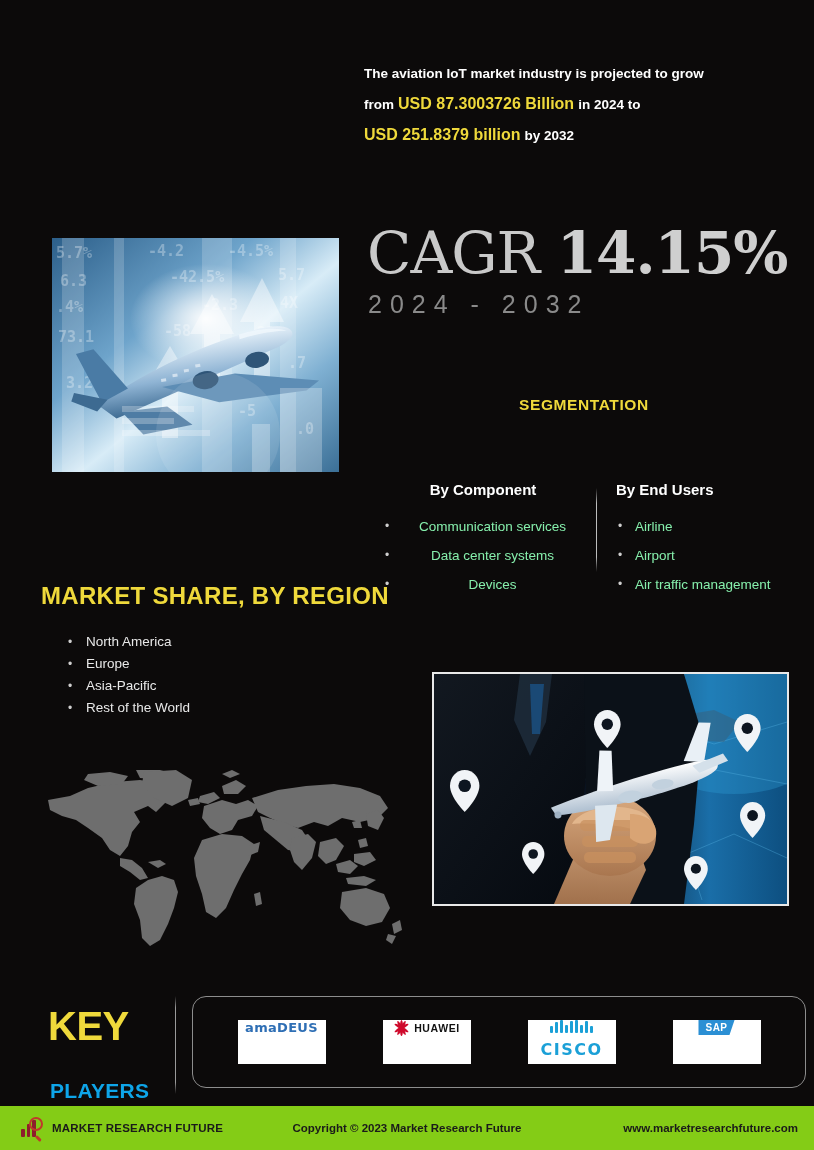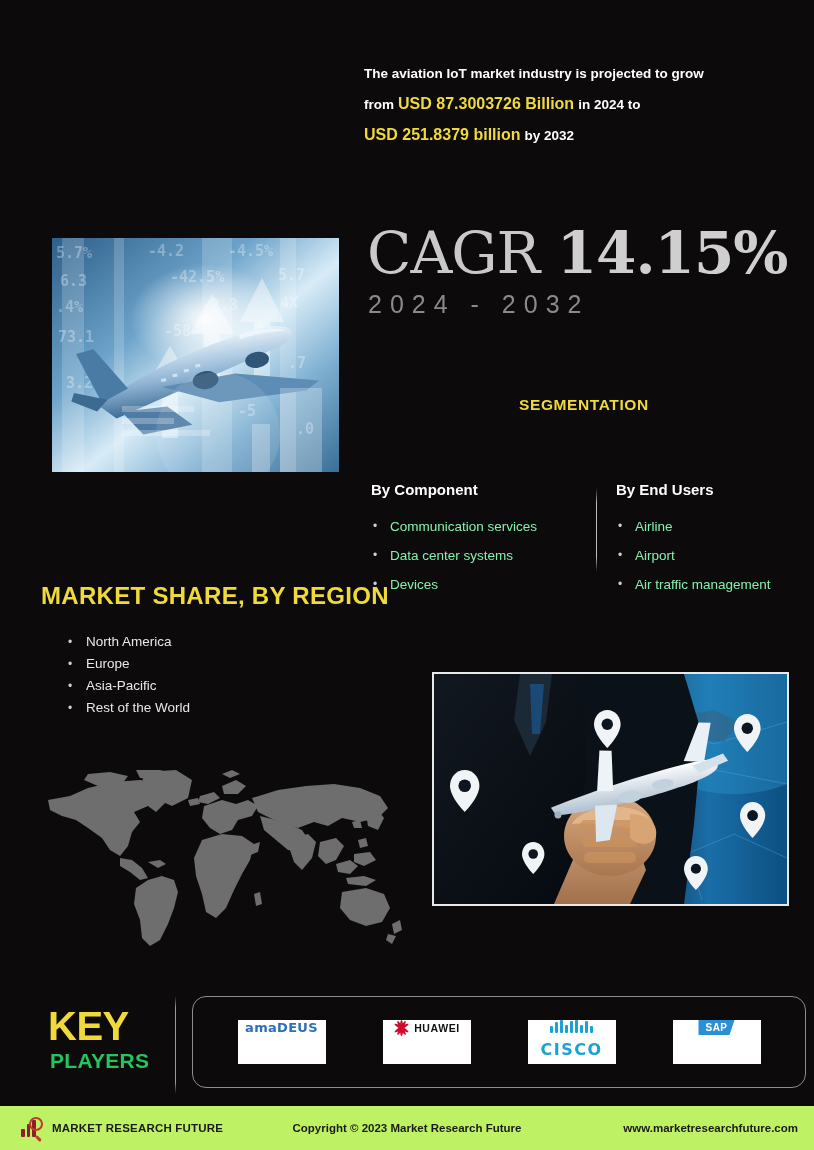--- a/index.html
+++ b/index.html
@@ -43,21 +43,21 @@
     font-weight:400;
   }
 
   
   .seg-title {
     position:absolute; left:519px; top:396px;
     font-size:15.5px; font-weight:700; color:#efd93b;
     letter-spacing:.6px;
   }
   .seg-col { position:absolute; top:481px; }
-  .seg-col.left  { left:371px; width:200px; }
+  .seg-col.left  { left:383px; width:200px;text-align:center; }
   .seg-col.right { left:616px; width:200px; }
   .seg-head {
     font-size:15px; font-weight:700; color:#ffffff;
     margin-bottom:14px; white-space:nowrap;
   }
   .seg-list { list-style:none; }
   .seg-list li {
     font-size:13.5px; color:#86efac; line-height:29px;
     position:relative; padding-left:19px; white-space:nowrap;
   }
@@ -100,22 +100,22 @@
     position:absolute; left:36px; top:768px; width:372px; height:185px;
   }
 
   
   .kp-key {
     position:absolute; left:48px; top:1006px;
     font-size:40px; font-weight:700; color:#efd93b; letter-spacing:-.5px;
     line-height:40px;
   }
   .kp-players {
-    position:absolute; left:50px; top:1050px;
-    font-size:21px; font-weight:700; color:#22c55e; letter-spacing:.3px;
+    position:absolute; left:50px; top:1080px;
+    font-size:21px; font-weight:700; color:#0ea5e9; letter-spacing:.3px;
     line-height:22px;
   }
   .kp-divider {
     position:absolute; left:175px; top:996px; width:1px; height:98px;
     background:linear-gradient(to bottom, rgba(170,170,170,0), #9a9a9a 12%, #9a9a9a 88%, rgba(170,170,170,0));
   }
   .kp-box {
     position:absolute; left:192px; top:996px; width:614px; height:92px;
     border:1px solid #8d8d8d; border-radius:14px;
     display:flex; align-items:center; justify-content:space-around;
@@ -152,21 +152,21 @@
   }
   .logo-sap {
     background:#2b8fd4; color:#ffffff; font-size:10px; font-weight:700;
     padding:2px 7px; letter-spacing:.5px;
     clip-path:polygon(0 0, 100% 0, 86% 100%, 0 100%);
   }
 
   
   .footer {
     position:absolute; left:0; bottom:0; width:814px; height:44px;
-    background:#bef264; display:flex; align-items:center;
+    background:#84cc16; display:flex; align-items:center;
   }
   .footer-brand {
     position:absolute; left:18px; display:flex; align-items:center; gap:8px;
   }
   .mrf-mark { width:26px; height:26px; position:relative; }
   .mrf-bars { position:absolute; left:3px; bottom:4px; display:flex; align-items:flex-end; gap:2px; }
   .mrf-bars i { width:3.5px; background:#8d1f2b; border-radius:1px; }
   .mrf-lens {
     position:absolute; right:1px; top:2px; width:14px; height:14px;
     border:2.5px solid #c0392b; border-radius:50%;

